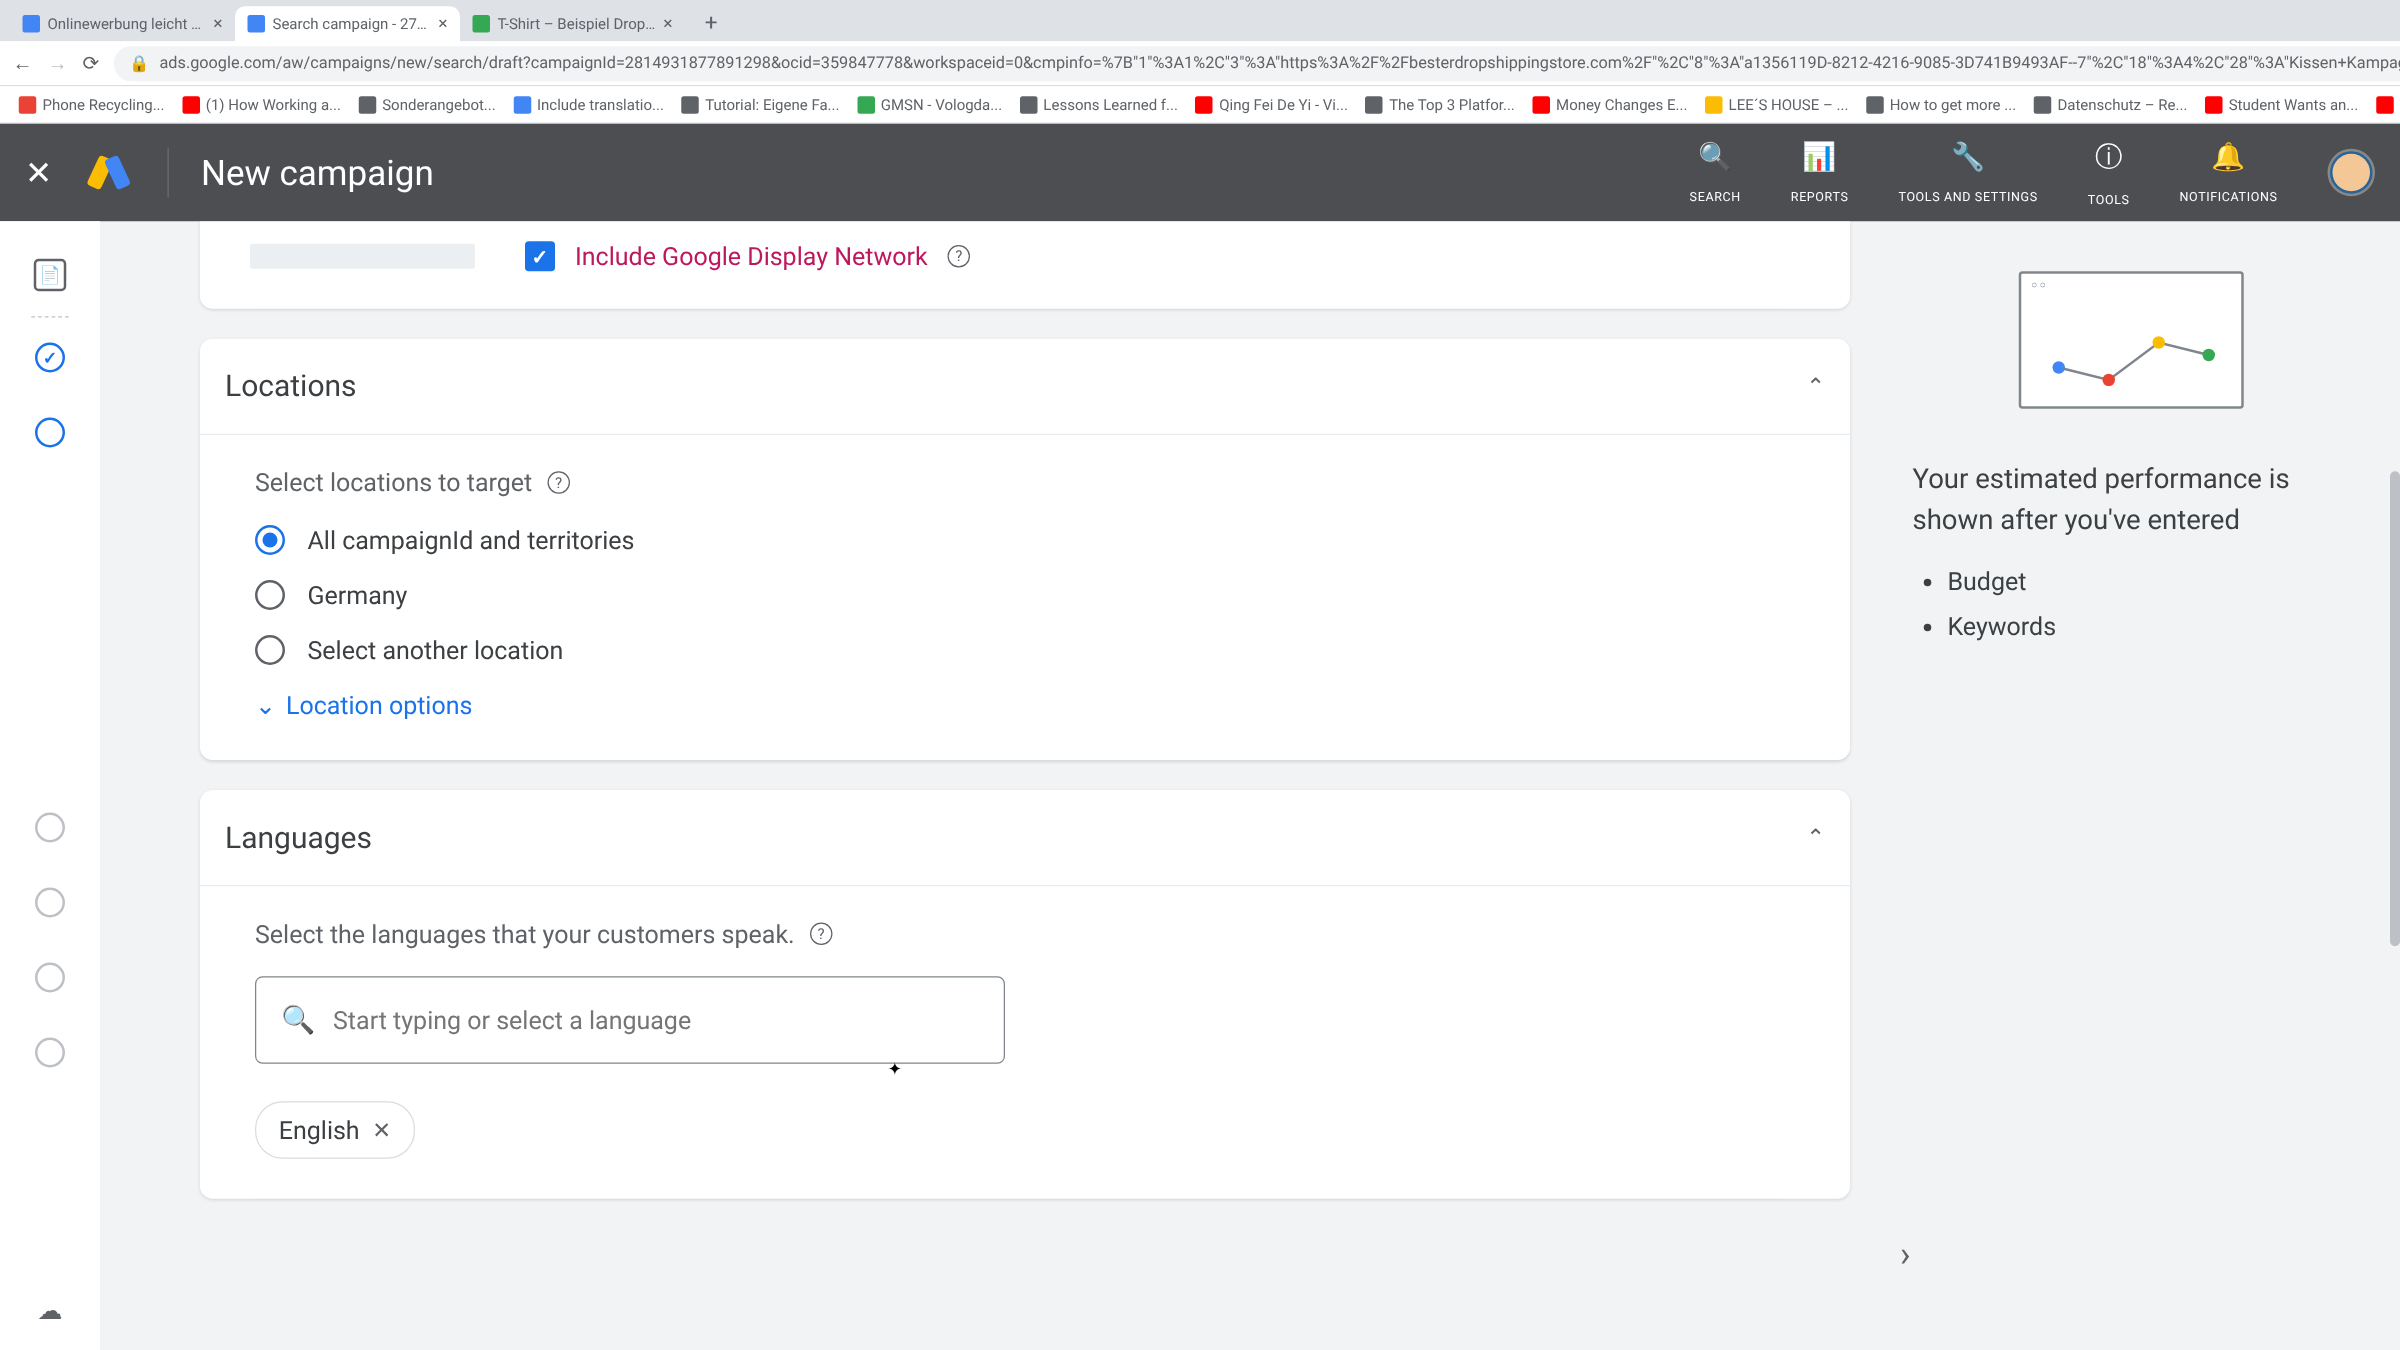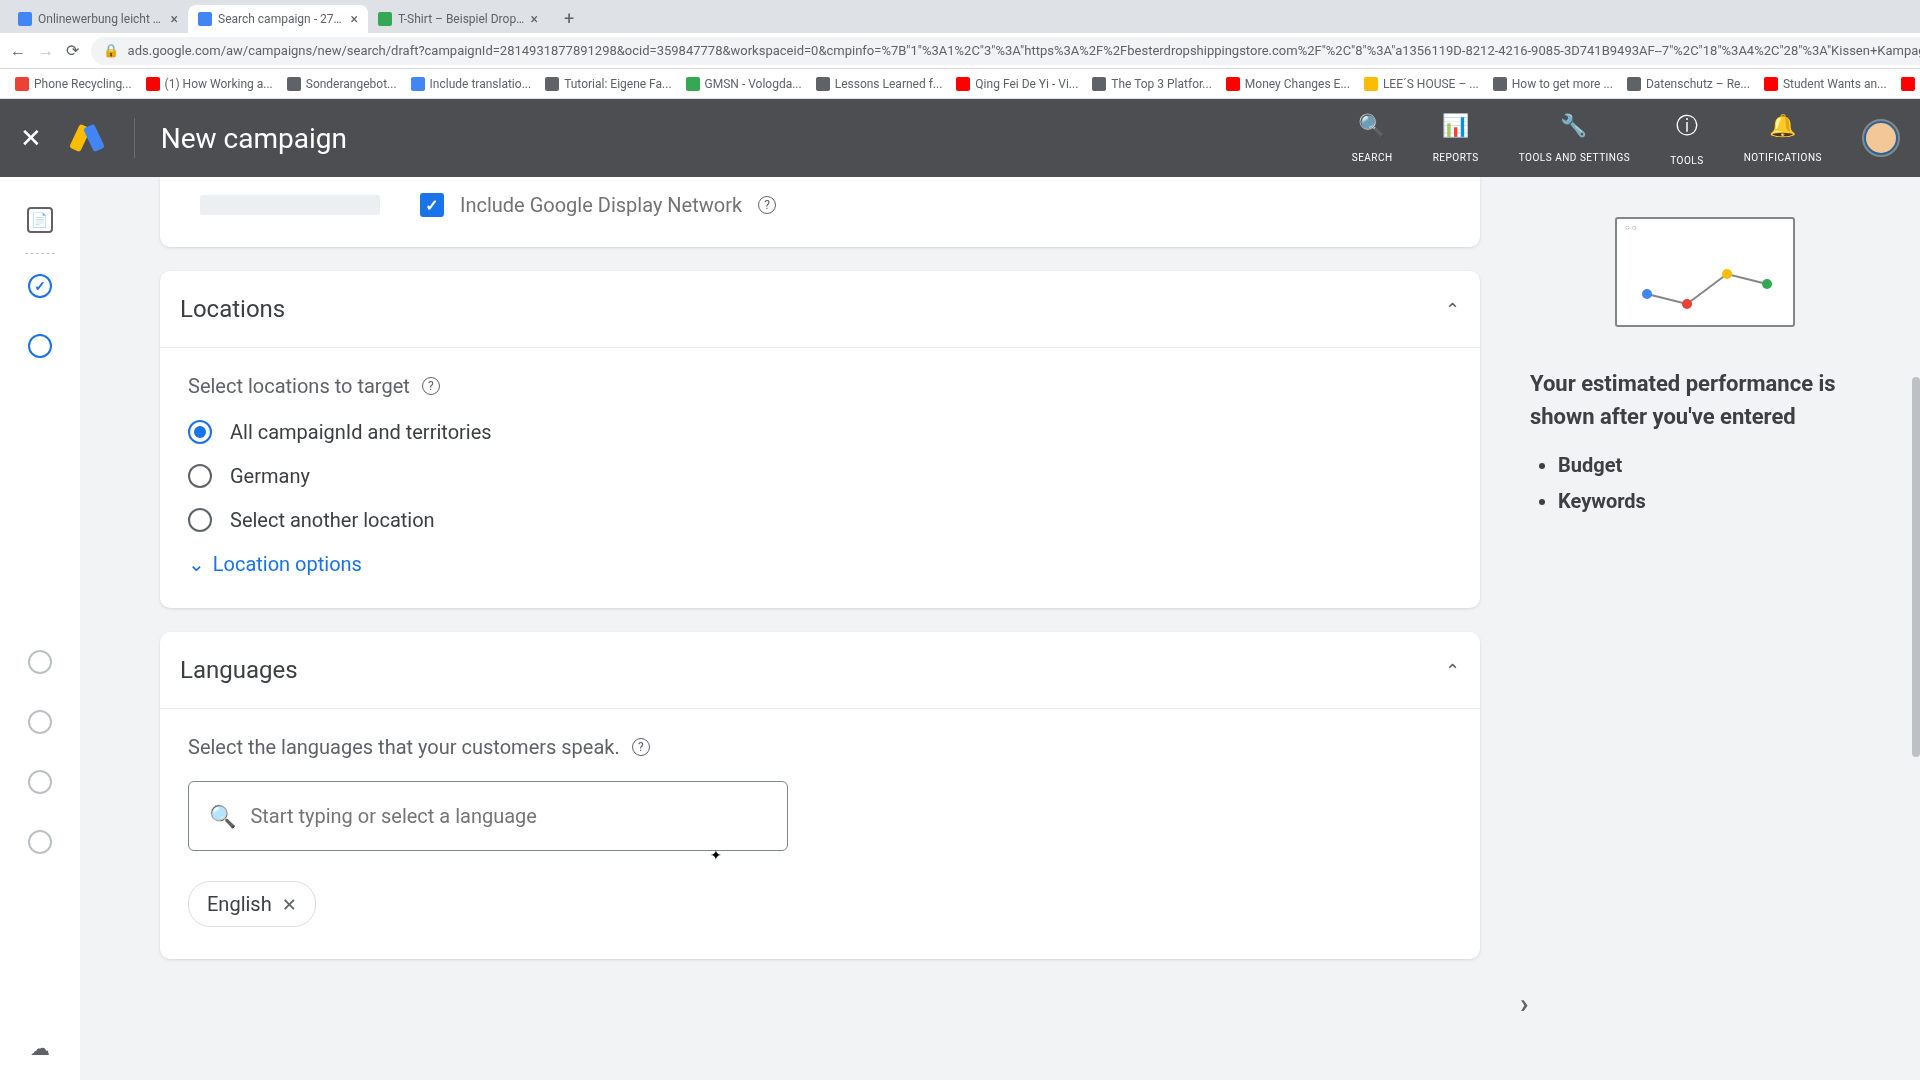--- a/index.html
+++ b/index.html
@@ -51,44 +51,44 @@
 .step-circle.pending { border-color: #bdc1c6; }
 .rail-cloud { font-size: 20px; color: #5f6368; margin-top: auto; margin-bottom: 20px; }
 
 .content-col { flex: 1; padding: 0 20px 0 80px; overflow-y: auto; }
 .card { background: #fff; border-radius: 10px; box-shadow: 0 1px 3px rgba(0,0,0,0.12); margin-bottom: 24px; overflow: hidden; }
 .card.top-partial { border-radius: 0 0 10px 10px; padding: 16px 40px 30px; }
 .networks-row { display: flex; align-items: center; gap: 40px; }
 .net-thumb { width: 180px; height: 20px; background: #eceff1; border-radius: 2px; }
 .checkbox-row { display: flex; align-items: center; gap: 16px; }
 .checkbox-sq { width: 24px; height: 24px; background: #1a73e8; border-radius: 3px; display: flex; align-items: center; justify-content: center; color: #fff; font-size: 16px; font-weight: bold; }
-.checkbox-label { font-size: 20px; color: #737373; }
+.checkbox-label { font-size: 20px; color: #be185d; }
 .help-icon { width: 18px; height: 18px; border: 1.5px solid #5f6368; border-radius: 50%; display: inline-flex; align-items: center; justify-content: center; font-size: 12px; color: #5f6368; cursor: pointer; }
 
 .card-header { padding: 24px 20px; display: flex; justify-content: space-between; align-items: center; border-bottom: 1px solid #e8eaed; cursor: pointer; }
 .card-title { font-size: 24px; color: #3c4043; font-weight: 400; }
 .chevron { font-size: 18px; color: #5f6368; }
-.card-body { padding: 26px 28px 32px; }
+.card-body { padding: 26px 44px 32px; }
 .section-label { font-size: 20px; color: #5f6368; display: flex; align-items: center; gap: 12px; margin-bottom: 22px; }
 
 .radio-row { display: flex; align-items: center; gap: 18px; margin-bottom: 20px; cursor: pointer; }
 .radio-outer { width: 24px; height: 24px; border: 2.5px solid #5f6368; border-radius: 50%; display: flex; align-items: center; justify-content: center; flex-shrink: 0; }
 .radio-outer.selected { border-color: #1a73e8; }
 .radio-inner { width: 12px; height: 12px; background: #1a73e8; border-radius: 50%; }
 .radio-label { font-size: 20px; color: #3c4043; }
 
 .location-options { display: flex; align-items: center; gap: 8px; color: #1a73e8; font-size: 20px; cursor: pointer; margin-top: 10px; }
 
 .lang-input { width: 600px; height: 70px; border: 1.5px solid #80868b; border-radius: 6px; display: flex; align-items: center; padding: 0 20px; gap: 14px; margin-bottom: 30px; }
 .lang-input input { border: none; outline: none; font-size: 20px; flex: 1; color: #3c4043; }
 .search-glyph { font-size: 22px; color: #5f6368; }
 .chip { display: inline-flex; align-items: center; gap: 10px; border: 1.5px solid #dadce0; border-radius: 22px; padding: 10px 18px; font-size: 20px; color: #3c4043; }
 .chip-x { font-size: 18px; color: #5f6368; cursor: pointer; }
 
-.right-panel { width: 420px; padding: 40px 40px 0 30px; position: relative; font-weight: bold; }
+.right-panel { width: 420px; padding: 40px 40px 0 30px; position: relative; }
 .perf-graphic { width: 180px; height: 110px; border: 2px solid #80868b; border-radius: 3px; margin: 0 auto 40px; position: relative; background: #fff; }
 .perf-graphic::before { content: '○ ○'; position: absolute; top: 4px; left: 8px; font-size: 8px; color: #80868b; }
 .chart-line { position: absolute; left: 20px; right: 20px; top: 40px; height: 50px; }
 .perf-text { font-size: 22px; color: #3c4043; line-height: 1.5; margin-bottom: 20px; }
 .perf-list { list-style: disc; padding-left: 28px; font-size: 20px; color: #3c4043; }
 .perf-list li { margin-bottom: 12px; }
 .right-arrow { position: absolute; bottom: 60px; left: 20px; font-size: 28px; color: #5f6368; cursor: pointer; }
 
 .scrollbar-ind { position: absolute; right: 0; top: 200px; width: 8px; height: 380px; background: #bdc1c6; border-radius: 4px; }
 

